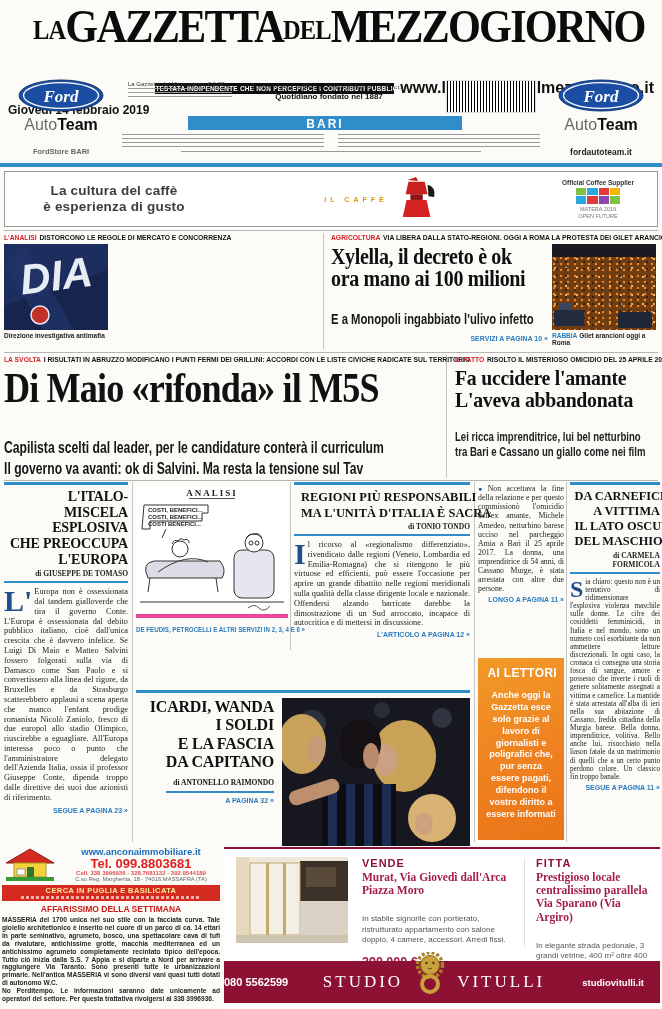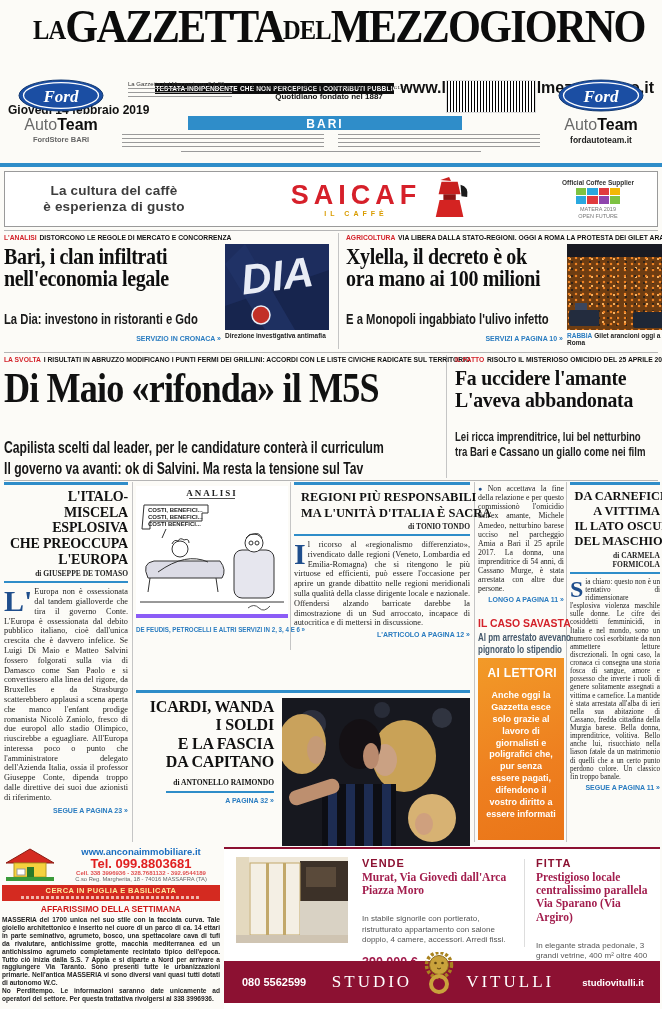--- a/index.html
+++ b/index.html
@@ -18,21 +18,21 @@
   .claimbar{flex:1;background:#0d0d0d;color:#fff;font-weight:bold;font-size:6.5px;text-align:center;
             padding:2px 0;letter-spacing:0.2px;white-space:nowrap;overflow:hidden;}
   .siteurl{font-weight:bold;font-size:16px;white-space:nowrap;}
 
   
   .header-band{position:absolute;top:79px;left:4px;right:4px;height:84px;}
   .ford{position:absolute;top:0;width:114px;height:84px;text-align:center;cursor:pointer;}
   .ford.left{left:0;} .ford.right{right:0;}
   .at{font-size:16px;line-height:1;margin-top:1px;}
   .at .auto{color:#6a6a6a;} .at .team{color:#0d0d0d;font-weight:bold;}
-  .ford-sub{font-size:7.5px;font-weight:bold;color:#666;margin-top:2px;}
+  .ford-sub{font-size:7.5px;font-weight:bold;color:#666;margin-top:14px;}
   .ford.right .ford-sub{color:#222;font-size:8.5px;}
   .hb-center{position:absolute;left:118px;right:118px;top:0;height:84px;}
   .prices{position:absolute;left:6px;top:2px;width:104px;}
   .price-line{font-size:6px;color:#333;}
   .mline{background:repeating-linear-gradient(180deg,#9a9a9a 0 1px,transparent 1px 4px);}
   .paper-title{position:absolute;left:112px;right:116px;top:3px;text-align:center;}
   .pt1{font-family:"Liberation Serif",serif;font-size:7.5px;letter-spacing:0.4px;color:#222;font-variant:small-caps;}
   .pt2{font-size:8px;font-weight:bold;color:#111;margin-top:1px;}
   .barcode{position:absolute;right:4px;top:1px;width:88px;height:31px;background:
       repeating-linear-gradient(90deg,#000 0 1px,#fff 1px 3px),
@@ -118,21 +118,21 @@
            text-align:right;margin:4px 0 2px;letter-spacing:-0.2px;}
   .byline{font-family:"Liberation Serif",serif;font-weight:bold;font-size:7.5px;text-align:right;
           margin-bottom:3px;color:#222;}
   .bodytext{font-family:"Liberation Serif",serif;font-size:8.3px;line-height:1.18;text-align:justify;
             color:#1c1c1c;margin-top:4px;}
   .dropcap{float:left;font-family:"Liberation Serif",serif;font-weight:bold;font-size:30px;
            line-height:0.78;padding:2px 2px 0 0;color:#1f4e8c;}
   .ed-col .pageref{margin-top:4px;}
 
   .cartoon-col{position:absolute;left:132px;top:4px;width:152px;}
-  .cartoon-frame{background:#8b5cf6;}
+  .cartoon-frame{background:#ec4899;}
   .services{font-weight:bold;font-size:6.5px;color:#2a7cc0;white-space:nowrap;margin-top:8px;
             transform:scaleX(0.95);transform-origin:left center;cursor:pointer;}
 
   .reg-col{position:absolute;left:290px;top:0;width:176px;}
   .reg-head{font-family:"Liberation Serif",serif;font-weight:bold;font-size:13.5px;line-height:1.15;
             text-align:center;margin:4px 0 2px;white-space:pre;transform:scaleX(0.92);transform-origin:center top;}
   .reg-col .byline{text-align:right;}
   .reg-col .pageref{margin-top:3px;}
 
   .icardi{position:absolute;left:132px;top:176px;width:334px;margin-top:32px;}
@@ -192,21 +192,21 @@
   .vt-div{position:absolute;left:300px;top:10px;height:88px;width:1px;background:#ddd;}
   .adlabel{color:#8c1132;font-weight:bold;font-size:11px;letter-spacing:1px;}
   .adtitle{color:#a21d4d;font-family:"Liberation Serif",serif;font-weight:bold;font-size:11.5px;
            line-height:1.15;margin-top:2px;white-space:pre-line;}
   .adbody{color:#555;font-size:8px;line-height:1.3;margin-top:17px;}
   .adprice-row{margin-top:9px;display:flex;align-items:baseline;gap:10px;}
   .adprice{color:#a21d4d;font-weight:bold;font-size:12.5px;}
   .adref{color:#333;font-weight:bold;font-size:8px;}
   .vbar{position:absolute;left:0;right:0;bottom:6px;height:42px;background:#8c1132;color:#fff;
         display:flex;align-items:center;}
-  .vb-phone{font-weight:bold;font-size:11px;padding-left:18px;width:110px;}
+  .vb-phone{font-weight:bold;font-size:11px;width:110px;}
   .vb-name{flex:1;text-align:center;font-family:"Liberation Serif",serif;font-size:17px;
            letter-spacing:3px;display:flex;align-items:center;justify-content:center;gap:10px;}
   .vb-site{font-weight:bold;font-size:9.5px;padding-right:16px;width:110px;text-align:right;}
   .lion{margin-top:-16px;}
 </style>
 </head>
 <body>
 
 <div class="page">
 
@@ -260,21 +260,20 @@
       <div class="ford-sub">fordautoteam.it</div>
     </div>
   </div>
   <div class="blue-rule-main"></div>
 
   <div class="saicaf">
     <div class="sc-tagline pre">La cultura del caffè
 è esperienza di gusto</div>
     <div class="sc-mid">
       <div class="sc-brandbox">
-        <div class="sc-brand">SAICAF</div>
         <div class="sc-sub">IL CAFFÈ</div>
       </div>
       <svg width="40" height="46" viewBox="0 0 42 48">
         <path d="M11 6 h17 l3 13 h-23 z" fill="#c8201f"></path>
         <rect x="13" y="19" width="13" height="6" fill="#8c1514"></rect>
         <path d="M9 25 h21 l4 18 h-29 z" fill="#d42322"></path>
         <path d="M31 9 q9 2 7 13 l-6 -1 z" fill="#1a1a1a"></path>
         <path d="M10 4 l9 -3 2 4 z" fill="#c8201f"></path>
       </svg>
     </div>
@@ -294,26 +293,20 @@
 OPEN FUTURE</div>
     </div>
   </div>
 
   <div class="hrline" style="top:230px;"></div>
 
   <section class="top-stories">
     <article class="story s-left">
       <div class="kicker"><span class="klabel">L'ANALISI</span><span>DISTORCONO LE REGOLE DI MERCATO E CONCORRENZA</span></div>
       <div class="story-flex">
-        <div class="hcol">
-          <h2 class="story-h">Bari, i clan infiltrati
-nell'economia legale</h2>
-          <div class="story-sub">La Dia: investono in ristoranti e Gdo</div>
-          <div class="pageref">SERVIZIO IN CRONACA »</div>
-        </div>
         <figure class="photo" style="margin:0;">
           <div class="img">
             <svg width="104" height="86" viewBox="0 0 104 86">
               <rect width="104" height="86" fill="#1d2d5e"></rect>
               <path d="M0 62 L104 26 L104 86 L0 86 Z" fill="#17254e"></path>
               <path d="M20 0 L70 86 L40 86 L0 20 Z" fill="#223569" opacity="0.7"></path>
               <text x="54" y="46" transform="rotate(-7 54 46)" font-size="42" font-weight="bold" font-style="italic" fill="#e8ecf5" text-anchor="middle" font-family="Liberation Sans,sans-serif">DIA</text>
               <circle cx="36" cy="71" r="9" fill="#c23027" stroke="#e8ecf5" stroke-width="1.5"></circle>
             </svg>
           </div>
@@ -463,26 +456,20 @@
           </svg>
           <figcaption class="caption"><span class="clabel">INTER</span><span>Mauro Icardi con la moglie Wanda Nara</span></figcaption>
         </figure>
       </div>
     </article>
 
     <div class="colA">
       <p class="brief-body" style="margin:2px 0 0;"><span class="bullet">●</span><span>Non accettava la fine della relazione e per questo commissionò l'omicidio dell'ex amante, Michele Amedeo, netturbino barese ucciso nel parcheggio Amia a Bari il 25 aprile 2017. La donna, una imprenditrice di 54 anni, di Cassano Murge, è stata arrestata con altre due persone.</span></p>
       <div class="pageref">LONGO A PAGINA 11 »</div>
 
-      <div class="savasta">
-        <div class="sv-title">IL CASO SAVASTA</div>
-        <div class="sv-text">Al pm arrestato avevano
-pignorato lo stipendio</div>
-        <div class="pageref sv-ref">SCAGLIARINI A PAGINA 8 »</div>
-      </div>
 
       <div class="ai-box">
         <div class="ai-title">AI LETTORI</div>
         <div class="ai-body">Anche oggi la Gazzetta esce solo grazie al lavoro di giornalisti e poligrafici che, pur senza essere pagati, difendono il vostro diritto a essere informati</div>
       </div>
     </div>
 
     <article class="colB">
       <div class="brule"></div>
       <h3 class="cb-head">DA CARNEFICE

